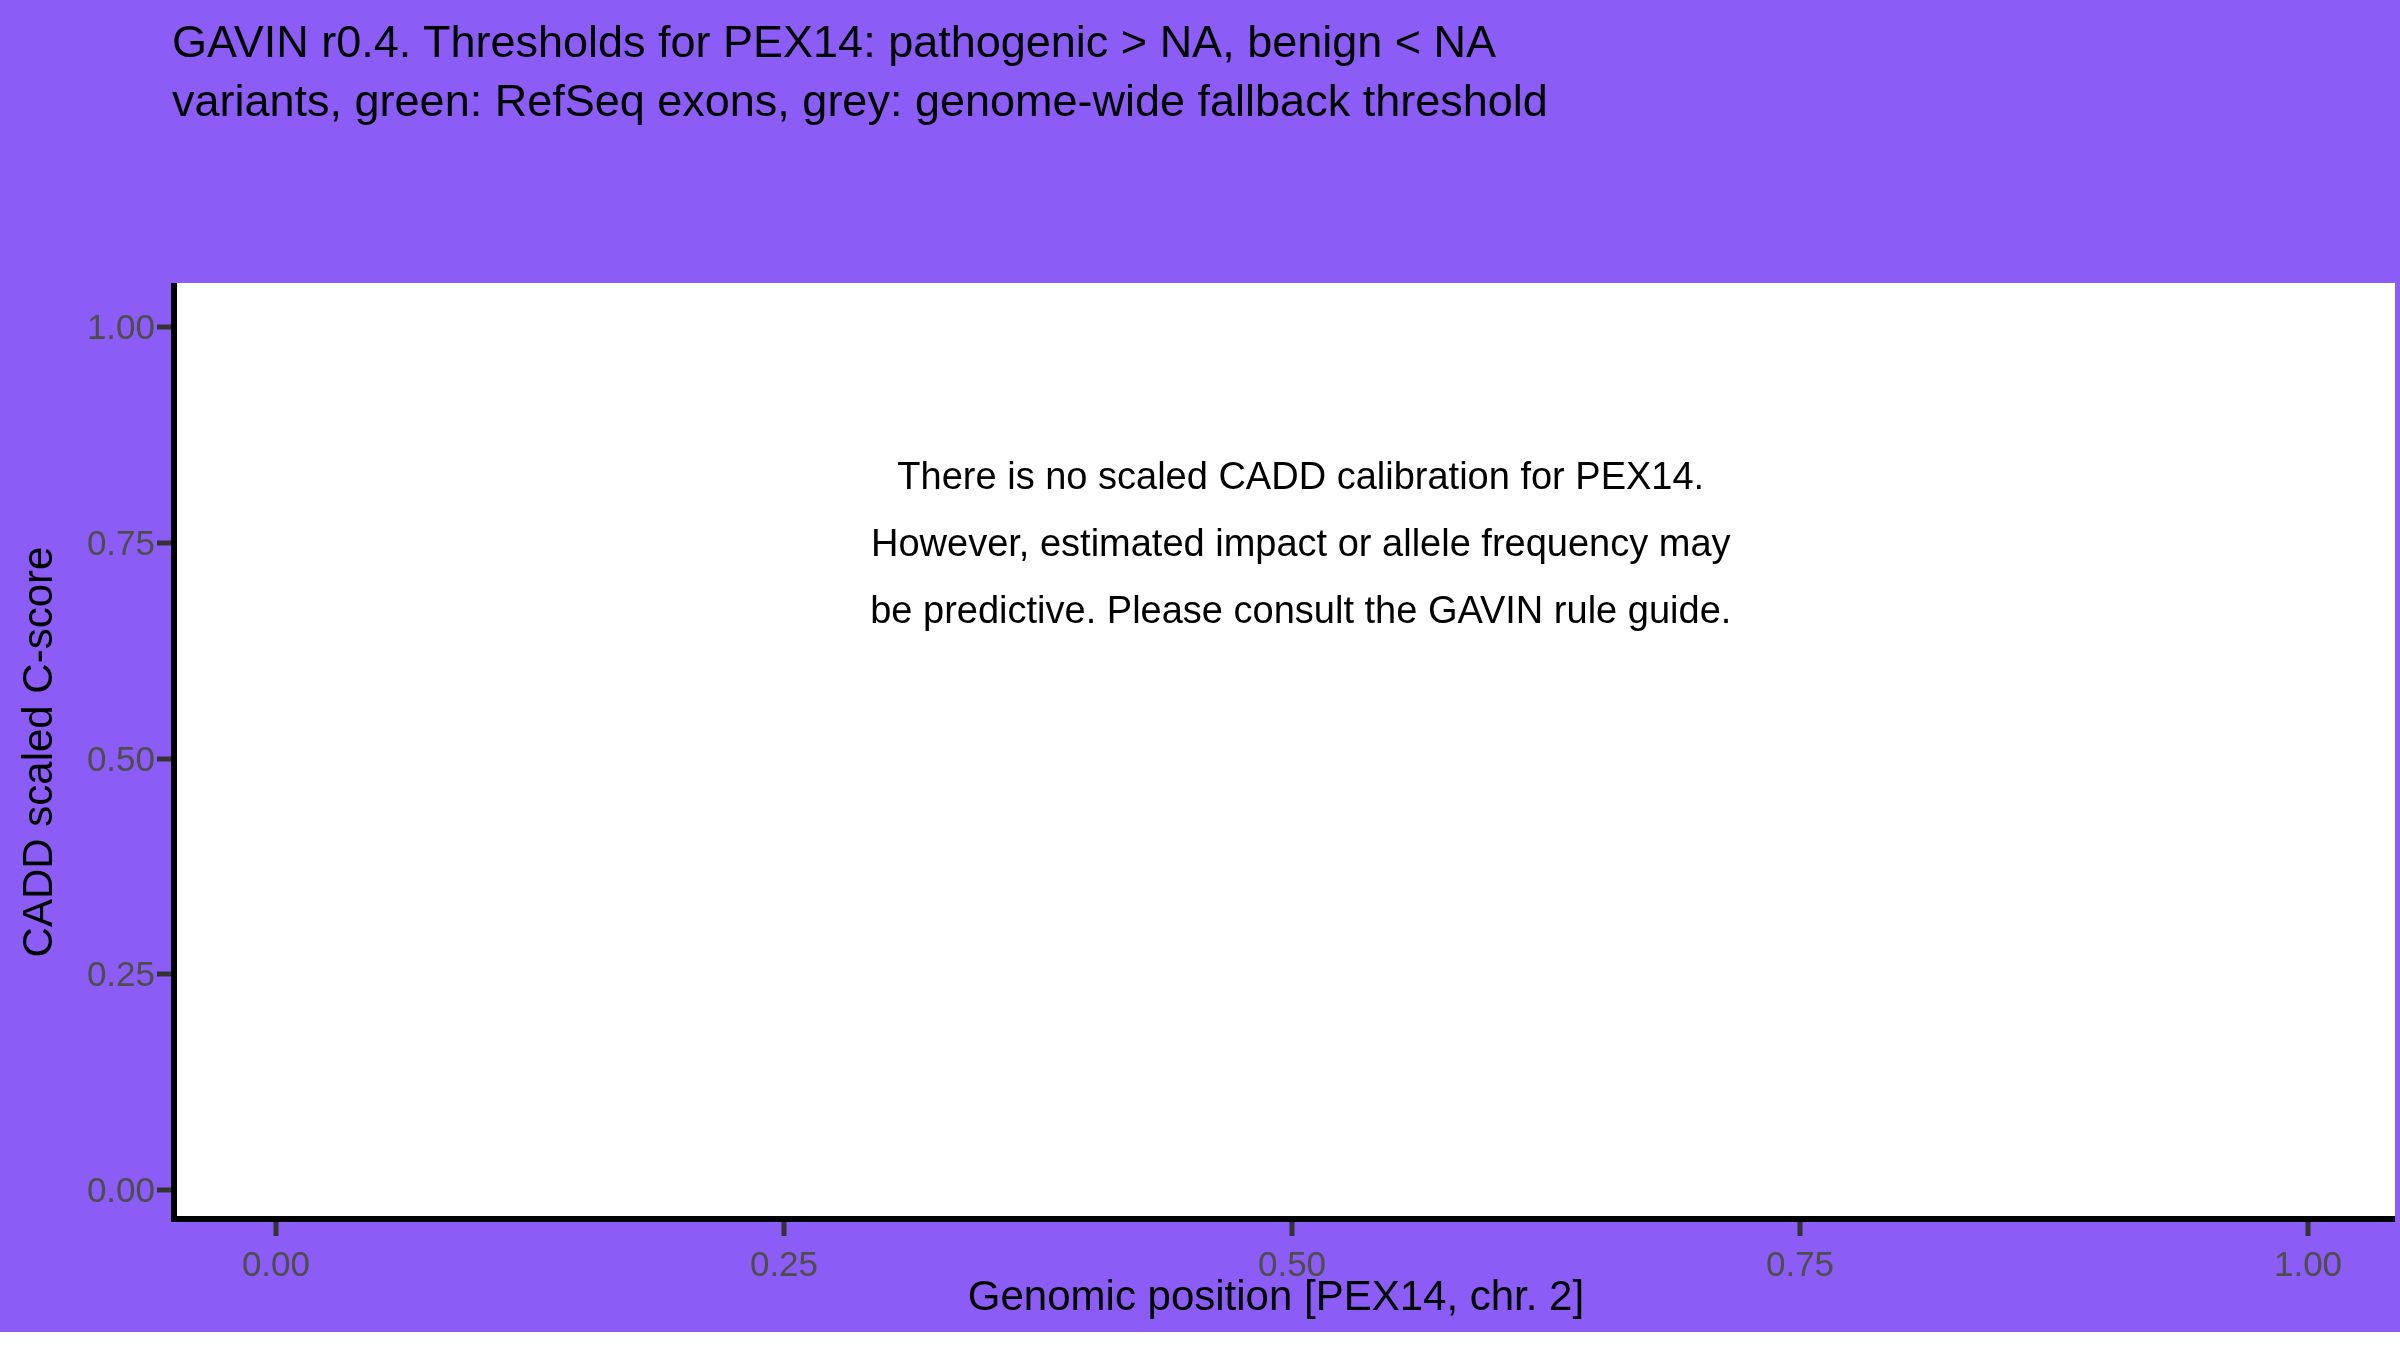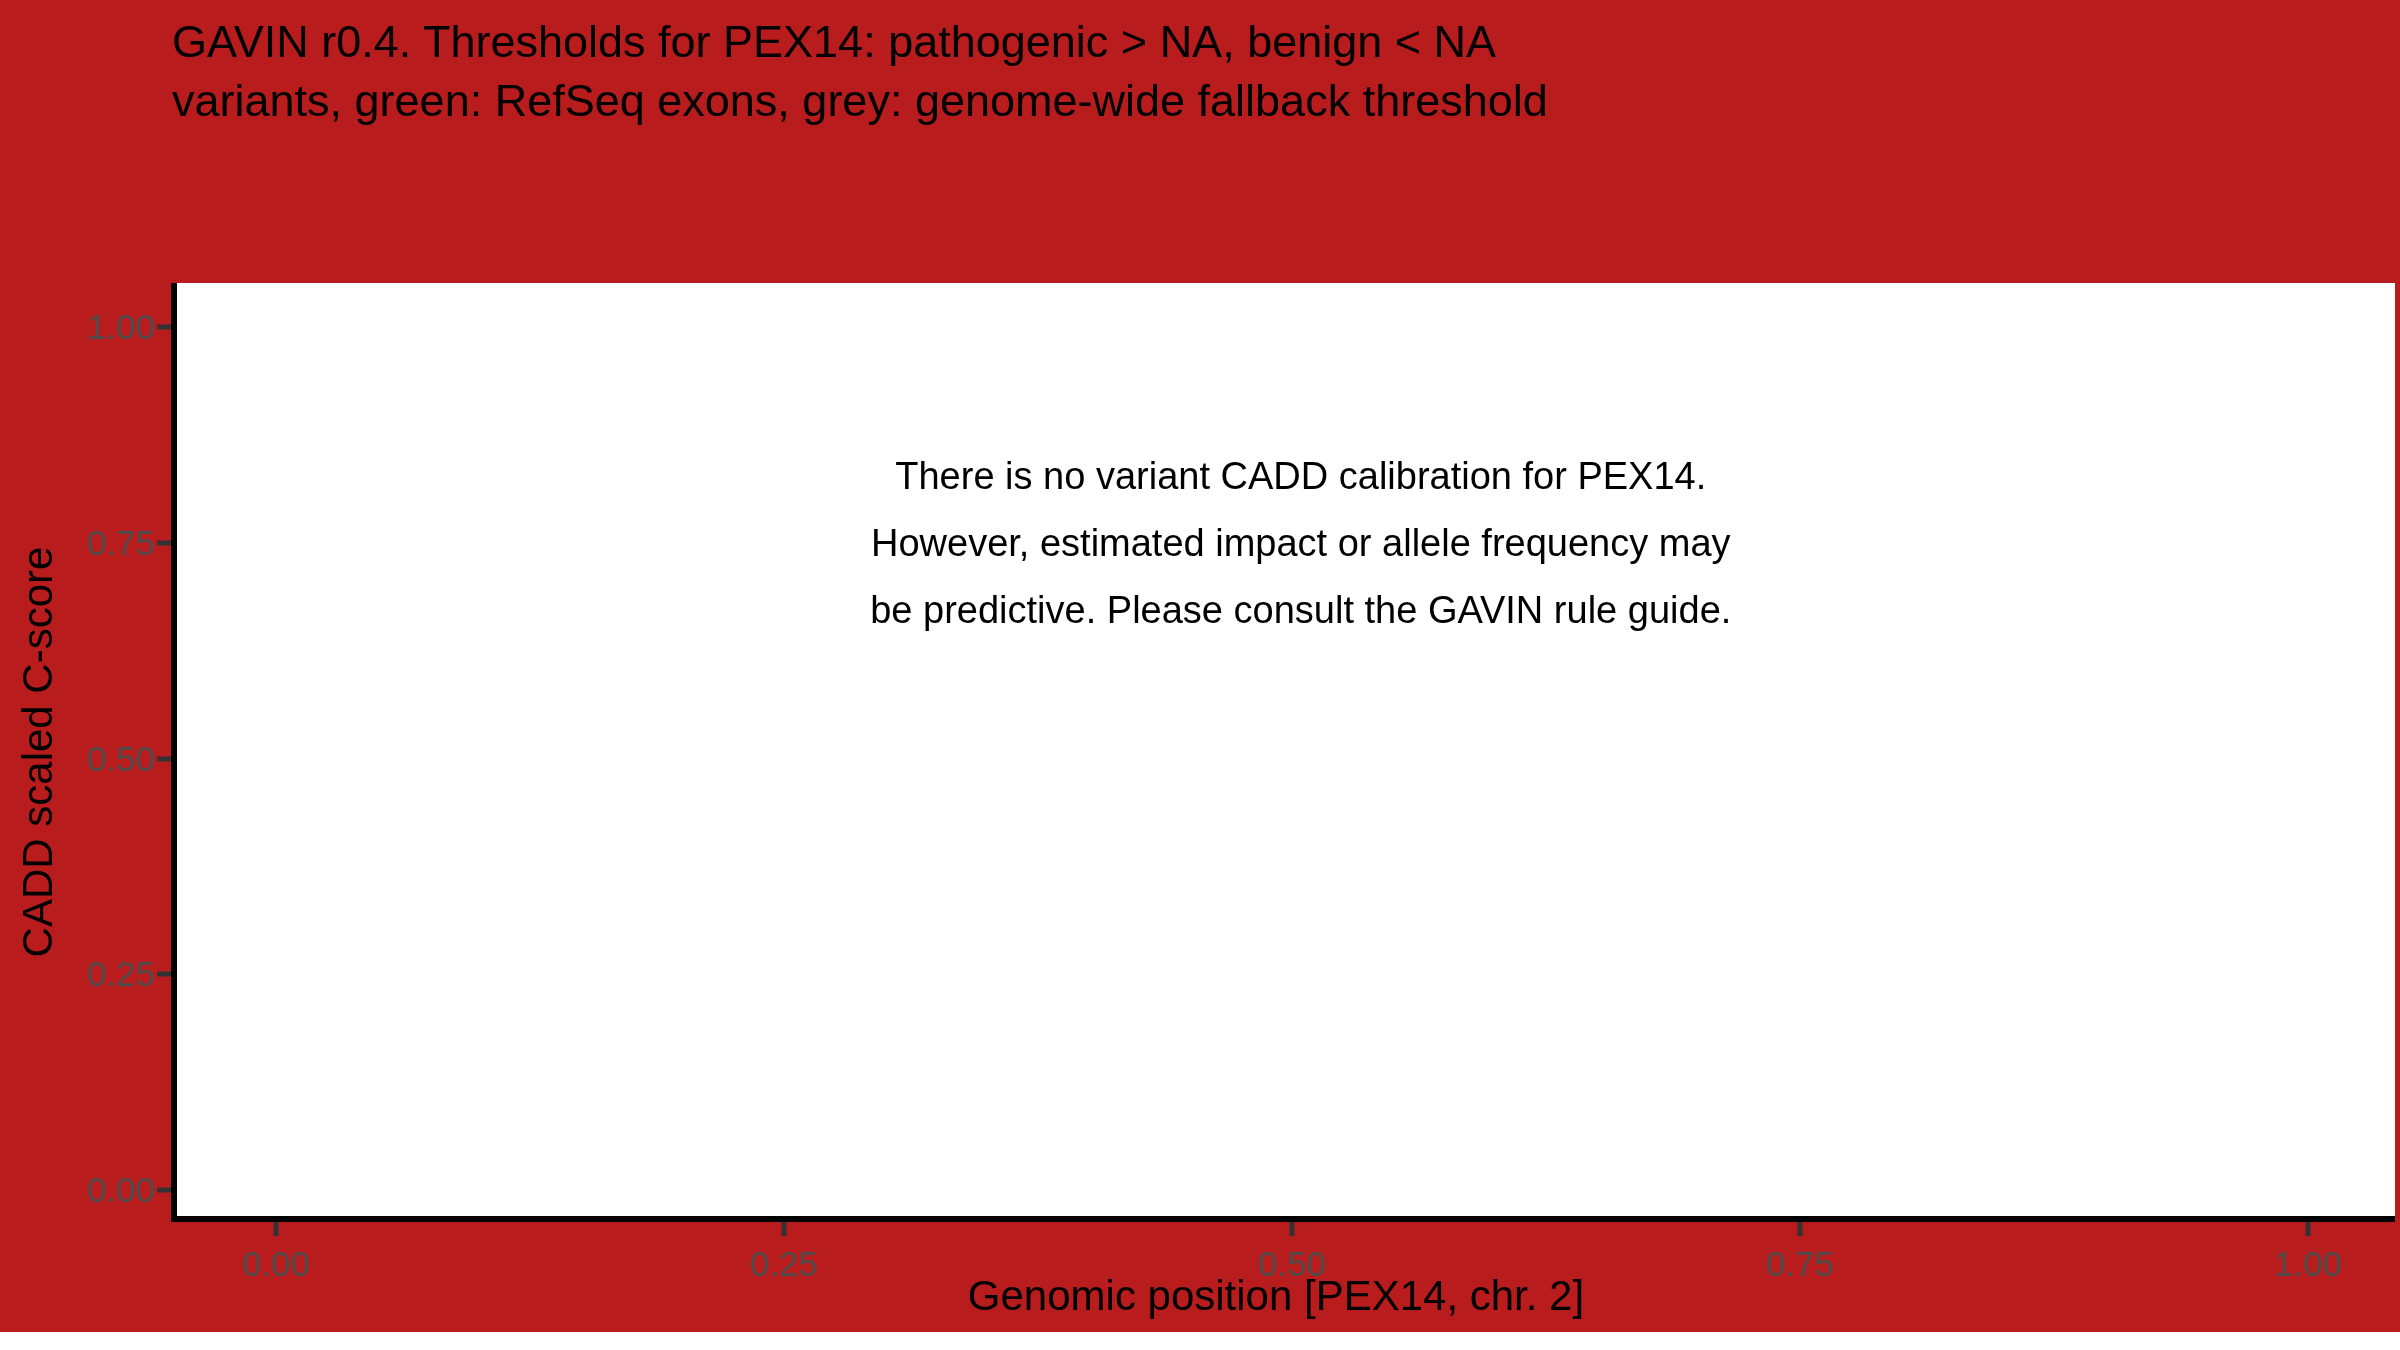--- a/index.html
+++ b/index.html
@@ -5,21 +5,21 @@
   html, body {
     margin: 0;
     padding: 0;
     background: #ffffff;
     font-family: "Liberation Sans", "DejaVu Sans", sans-serif;
   }
   #canvas {
     position: relative;
     width: 2400px;
     height: 1332px;
-    background: #b91c1c;
+    background: #8b5cf6;
     overflow: hidden;
   }
   
   #title-block {
     position: absolute;
     left: 172px;
     top: 12px;
     color: #000000;
     font-size: 45px;
     line-height: 59px;
@@ -111,21 +111,21 @@
   <div id="title-block">
     <div>GAVIN r0.4. Thresholds for PEX14: pathogenic &gt; NA, benign &lt; NA</div>
     <div>variants, green: RefSeq exons, grey: genome-wide fallback threshold</div>
   </div>
 
   <div id="plot-panel">
     <div id="y-axis-line" class="axis-line"></div>
     <div id="x-axis-line" class="axis-line"></div>
 
     <div id="panel-annotation">
-      <div>There is no variant CADD calibration for PEX14.</div>
+      <div>There is no scaled CADD calibration for PEX14.</div>
       <div>However, estimated impact or allele frequency may</div>
       <div>be predictive. Please consult the GAVIN rule guide.</div>
     </div>
 
   <div class="x-tick-mark" style="left: 4.72%;"></div>
       <div class="x-tick-label" style="left: 4.72%;">0.00</div>
       <div class="x-tick-mark" style="left: 27.5625%;"></div>
       <div class="x-tick-label" style="left: 27.5625%;">0.25</div>
       <div class="x-tick-mark" style="left: 50.405%;"></div>
       <div class="x-tick-label" style="left: 50.405%;">0.50</div>

